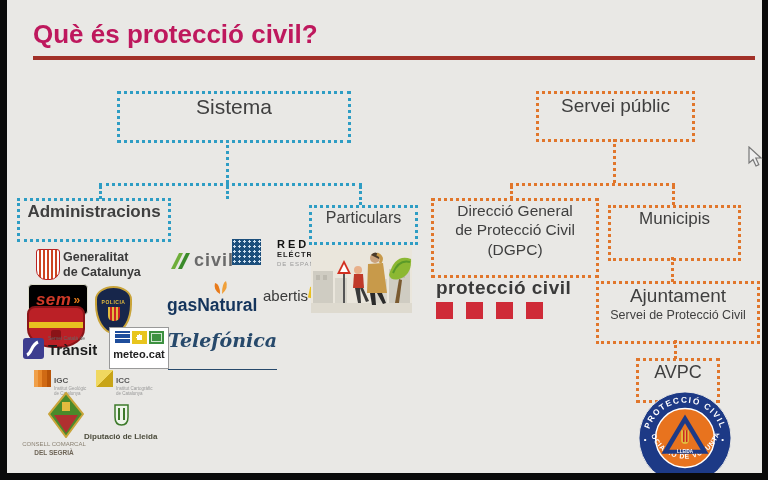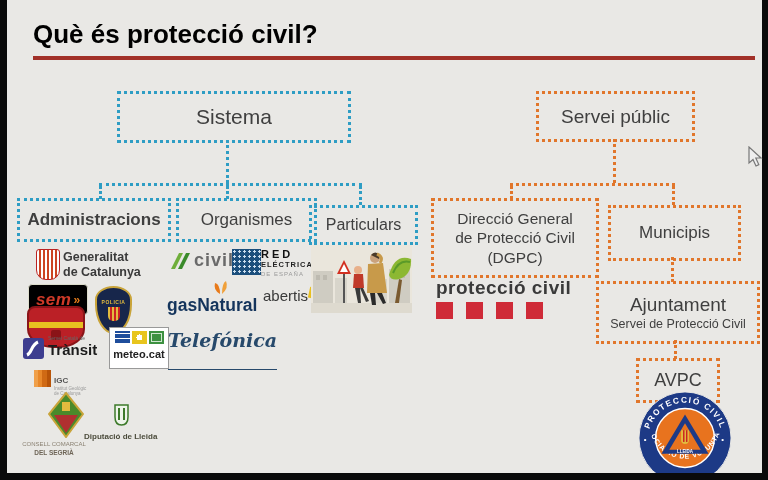--- a/index.html
+++ b/index.html
@@ -3,24 +3,24 @@
 <meta charset="utf-8">
 <style>
   html,body{margin:0;padding:0;background:#000;}
   #slide{position:relative;width:768px;height:480px;background:#e9e8e5;overflow:hidden;
          font-family:"Liberation Sans",sans-serif;}
   .bar{position:absolute;background:#0a0a0a;z-index:50;}
   #bar-left{left:0;top:0;width:7px;height:480px;}
   #bar-right{left:762px;top:0;width:6px;height:480px;}
   #bar-bottom{left:0;top:473px;width:768px;height:7px;}
 
-  .title{position:absolute;left:33px;top:19px;font-size:26px;font-weight:bold;color:#000000;}
+  .title{position:absolute;left:33px;top:19px;font-size:26px;font-weight:bold;color:#be185d;}
   .title-underline{position:absolute;left:33px;top:56px;width:722px;height:4px;background:#a13028;}
 
-  .box{position:absolute;display:flex;flex-direction:column;align-items:center;justify-content:center;
+  .box{position:absolute;display:flex;flex-direction:column;align-items:center;
        color:#3f3f3f;text-align:center;line-height:1.25;}
   .box.blue{border:3px dotted #2e9dc4;}
   .box.orange{border:3px dotted #e1762b;}
 
   .vline{position:absolute;width:0;}
   .hline{position:absolute;height:0;}
   .vline.blue{border-left:3px dotted #2e9dc4;}
   .hline.blue{border-top:3px dotted #2e9dc4;}
   .vline.orange{border-left:3px dotted #e1762b;}
   .hline.orange{border-top:3px dotted #e1762b;}
@@ -90,21 +90,21 @@
 
   
   #dip-crest{position:absolute;left:114px;top:404px;}
   #dip-text{position:absolute;left:84px;top:432px;font-size:8px;font-weight:bold;color:#4c4c3c;}
 
   
   #adif{position:absolute;left:169px;top:250px;display:flex;align-items:center;gap:3px;}
   #adif .word{font-size:18px;font-weight:bold;color:#6a6a6a;letter-spacing:1px;}
 
   
-  #red{position:absolute;left:232px;top:249px;display:flex;gap:0;}
+  #red{position:absolute;left:232px;top:239px;display:flex;gap:16px;}
   #red .cube{width:29px;height:26px;background:#1c4f7c;
       background-image:radial-gradient(#cfe0ee 1px,transparent 1.2px);background-size:5px 5px;}
   #red .t1{font-size:11px;font-weight:900;color:#111;letter-spacing:3px;line-height:1;}
   #red .t2{font-size:7.5px;font-weight:bold;color:#222;letter-spacing:1px;line-height:1.4;}
   #red .t3{font-size:6px;color:#999;letter-spacing:1px;line-height:1;}
 
   
   #gas-fly{position:absolute;left:211px;top:280px;}
   #gas-word{position:absolute;left:167px;top:295px;font-size:17.5px;font-weight:bold;color:#14345c;}
 
@@ -144,23 +144,20 @@
 
   <div class="vline orange" style="left:613px;top:139px;height:44px;"></div>
   <div class="hline orange" style="left:510px;top:183px;width:165px;"></div>
   <div class="vline orange" style="left:510px;top:186px;height:13px;"></div>
   <div class="vline orange" style="left:672px;top:186px;height:19px;"></div>
   <div class="vline orange" style="left:671px;top:257px;height:25px;"></div>
   <div class="vline orange" style="left:674px;top:340px;height:19px;"></div>
 
   <div class="box blue" style="left:17px;top:198px;width:148px;height:38px;font-size:17px;font-weight:bold;">
     <span>Administracions</span>
-  </div>
-  <div class="box blue" style="left:176px;top:198px;width:135px;height:38px;font-size:17px;">
-    <span>Organismes</span>
   </div>
   <div class="box blue" style="left:309px;top:205px;width:103px;height:34px;font-size:16px;">
     <span>Particulars</span>
   </div>
   <div class="box orange" style="left:431px;top:198px;width:162px;height:74px;font-size:15.5px;">
     <span>Direcció General</span>
     <span>de Protecció Civil</span>
     <span>(DGPC)</span>
   </div>
   <div class="box orange" style="left:608px;top:205px;width:127px;height:50px;font-size:17px;">
@@ -220,20 +217,28 @@
       <div class="cell c3"></div>
     </div>
     <div class="word">meteo.cat</div>
   </div>
 
   <div class="inst" id="igc">
     <div class="sq17"></div>
     <div class="it">
       <span class="nm">IGC</span>
       <span class="sb">Institut Geològic</span>
+      <span class="sb">de Catalunya</span>
+    </div>
+  </div>
+  <div class="inst" id="icc">
+    <div class="sq17"></div>
+    <div class="it">
+      <span class="nm">ICC</span>
+      <span class="sb">Institut Cartogràfic</span>
       <span class="sb">de Catalunya</span>
     </div>
   </div>
 
   <div id="consell-crest">
     <svg width="36" height="46" viewBox="0 0 36 46">
       <path d="M18,1 L35,22 L18,45 L1,22 Z" fill="#4a8a2a" stroke="#c9a43a" stroke-width="2"></path>
       <path d="M18,23 L30,23 L18,41 L6,23 Z" fill="#b03030"></path>
       <rect x="14" y="10" width="8" height="9" fill="#e2bb3e"></rect>
     </svg>

